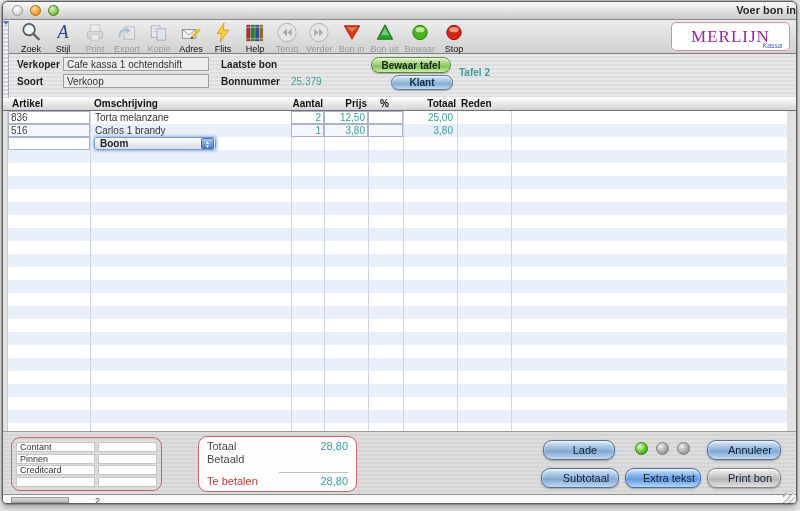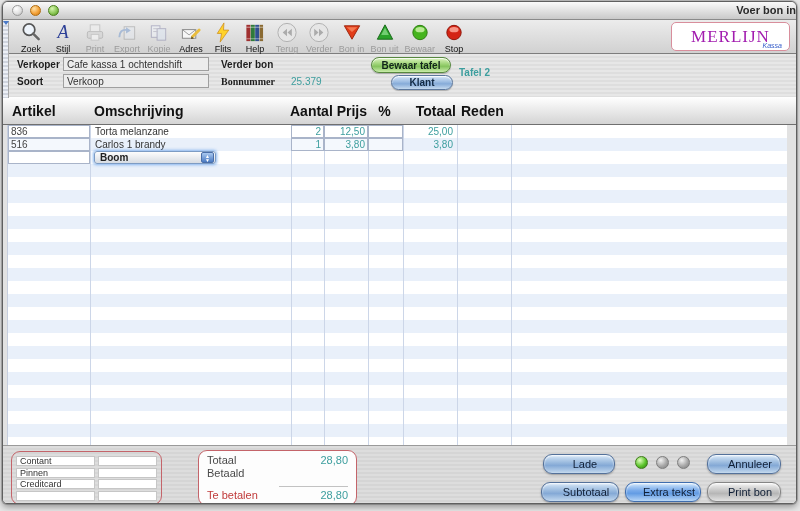--- a/index.html
+++ b/index.html
@@ -42,23 +42,23 @@
   .ffield { position:absolute; height:14px; border:1px solid #9f9f9f; background:#ececec;
     font:10px "Liberation Sans",sans-serif; color:#333; padding:0 3px; }
   .teal { color:#3d9e9e; }
   .pill { position:absolute; border-radius:9px; font:10px "Liberation Sans",sans-serif; color:#11251a;
     text-align:center; cursor:pointer; box-shadow:inset 0 1px 1px rgba(255,255,255,.85), 0 1px 1px rgba(0,0,0,.25); }
   .pill-green { border:1px solid #57883f; background:linear-gradient(#ddf4c0,#9bd273 45%,#86c45e 60%,#c9ecaa); font-weight:bold; }
   .pill-blue  { border:1px solid #5b779c; background:linear-gradient(#d9e8f8,#9cbce2 45%,#86abd8 60%,#c4d9ee); font-weight:bold; color:#122a44; }
 
   
   .thead { display:grid; grid-template-columns:82px 201px 33px 44px 35px 54px 54px 1fr;
-    height:28px; align-items:center; padding-left:4px;
+    height:14px; align-items:center; padding-left:4px;
     background:linear-gradient(#ffffff,#d4d4d4); border-bottom:1px solid #6f6f6f;
-    font-size:14px; font-weight:bold; color:#111; }
+    font-size:10px; font-weight:bold; color:#111; }
   .ha-r { text-align:right; } .ha-c { text-align:center; } .ha-l { padding-left:5px; }
   .tbody { position:relative; height:320px; margin:0 9px 0 4px; border-left:1px solid #c6cede;
     background:
       linear-gradient(#ccd6e8,#ccd6e8) 82px  0/1px 100% no-repeat,
       linear-gradient(#ccd6e8,#ccd6e8) 283px 0/1px 100% no-repeat,
       linear-gradient(#ccd6e8,#ccd6e8) 316px 0/1px 100% no-repeat,
       linear-gradient(#ccd6e8,#ccd6e8) 360px 0/1px 100% no-repeat,
       linear-gradient(#ccd6e8,#ccd6e8) 395px 0/1px 100% no-repeat,
       linear-gradient(#ccd6e8,#ccd6e8) 449px 0/1px 100% no-repeat,
       linear-gradient(#ccd6e8,#ccd6e8) 503px 0/1px 100% no-repeat,
@@ -264,22 +264,22 @@
   </div>
 
   <div class="drawertri"></div>
   <div class="drawerstrip"></div>
 
   <div class="formarea">
     <div class="flabel" style="left:14px;top:5px;">Verkoper</div>
     <input class="ffield" style="left: 60px; top: 3px; width: 146px;" value="Cafe kassa 1 ochtendshift">
     <div class="flabel" style="left:14px;top:22px;">Soort</div>
     <input class="ffield" style="left: 60px; top: 20px; width: 146px;" value="Verkoop">
-    <div class="flabel" style="left:218px;top:5px;">Verder bon</div>
-    <div class="flabel" style="left:218px;top:22px;font-family:Liberation Serif, serif;">Bonnummer</div>
+    <div class="flabel" style="left:218px;top:5px;">Laatste bon</div>
+    <div class="flabel" style="left:218px;top:22px;">Bonnummer</div>
     <div class="teal" style="position:absolute;left:288px;top:22px;">25.379</div>
     <button class="pill pill-green" style="left:368px;top:3px;width:80px;height:16px;">Bewaar tafel</button>
     <div class="teal" style="position:absolute;left:456px;top:6px;font-weight:bold;font-size:10px;margin-top:7px;">Tafel 2</div>
     <button class="pill pill-blue" style="left:388px;top:21px;width:62px;height:15px;">Klant</button>
   </div>
 
   <div class="thead">
     <div class="ha-l">Artikel</div>
     <div class="ha-l">Omschrijving</div>
     <div class="ha-r">Aantal</div>

